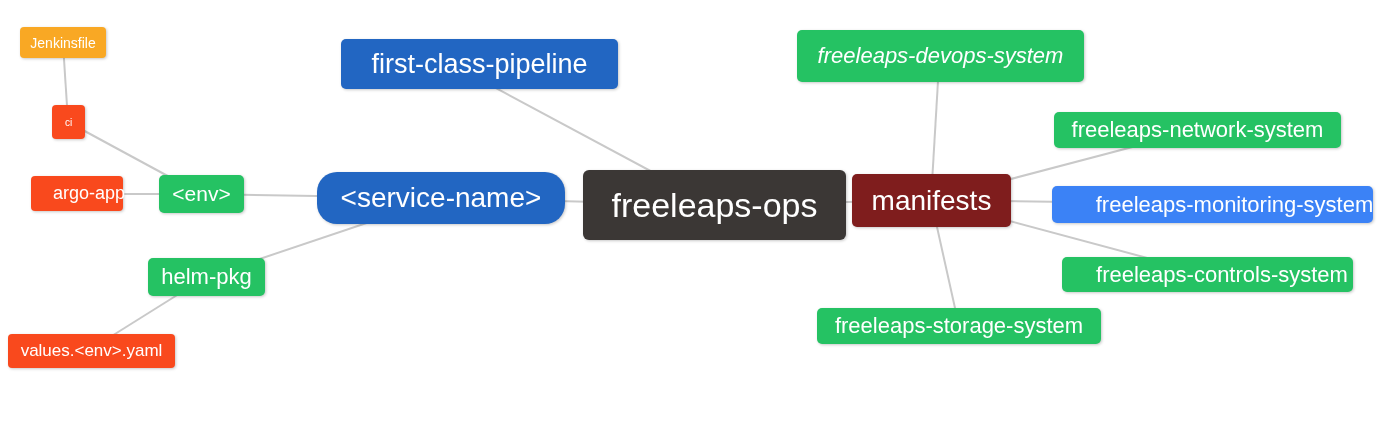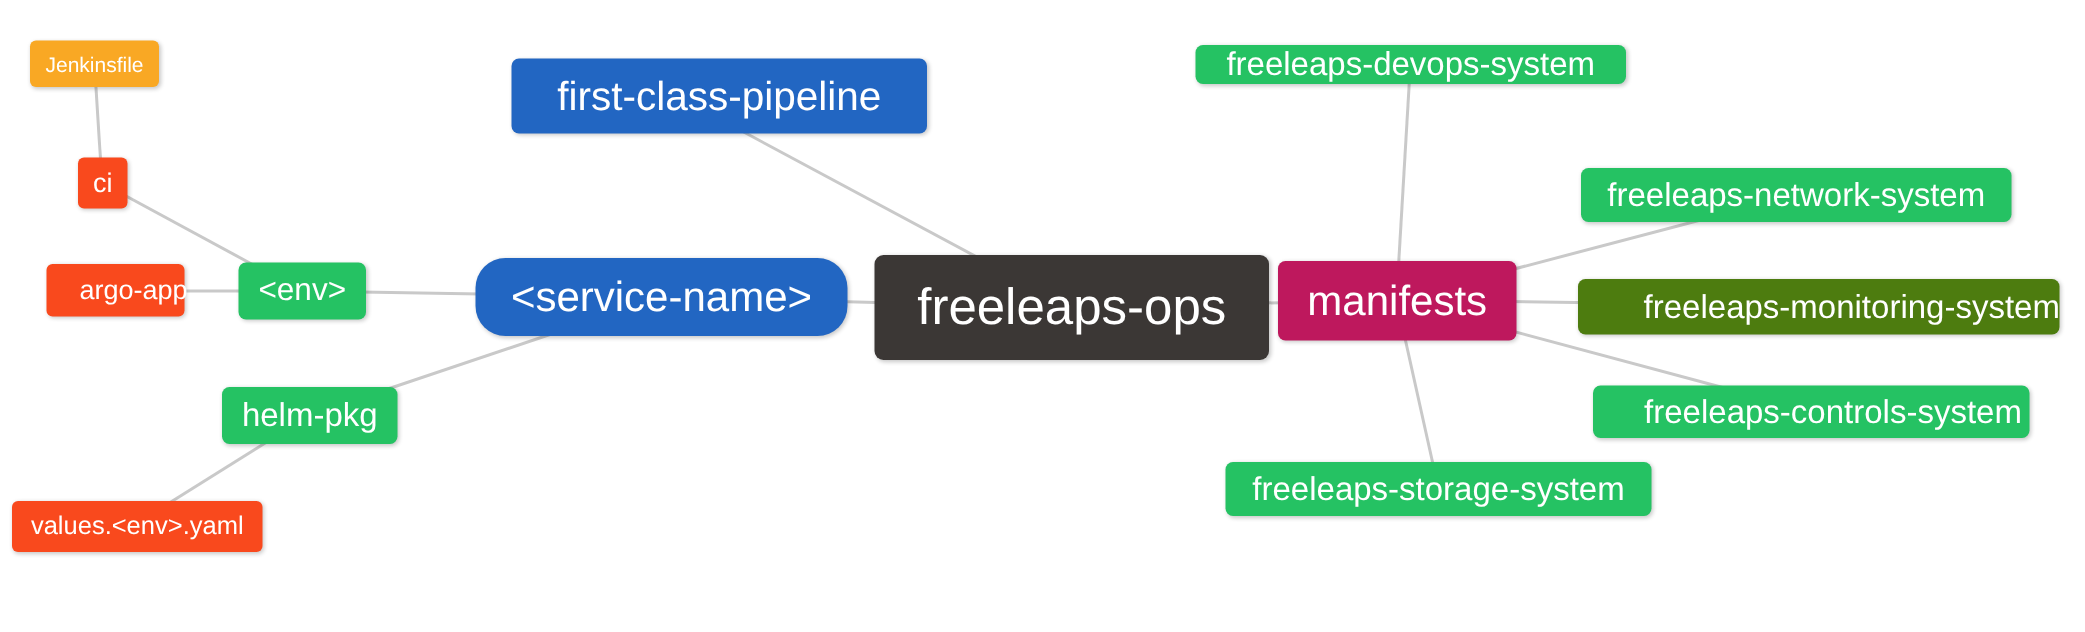--- a/index.html
+++ b/index.html
@@ -17,28 +17,28 @@
     display:flex;align-items:center;justify-content:center;
     color:#fff;
     border-radius:5px;
     box-shadow:1px 1px 3px rgba(0,0,0,.22);
     white-space:nowrap;
     box-sizing:border-box;
     cursor:default;
     z-index:2;
   }
   #n-jenkinsfile        {left:20px;  top:27px;  width:86px;  height:31px; font-size:14px; border-radius:4px;}
-  #n-ci                 {left:52px;  top:105px; width:33px;  height:34px; font-size:18px; border-radius:4px;}
+  #n-ci                 {left:52px;  top:105px; width:33px;  height:34px; font-size:10px; border-radius:4px;}
   #n-argo-app           {left:31px;  top:176px; width:92px;  height:35px; font-size:18px; border-radius:4px;padding-left:24px;}
   #n-env                {left:159px; top:175px; width:85px;  height:38px; font-size:21px;}
   #n-first-class-pipeline{left:313px;top:39px;  width:277px; height:50px; font-size:27px;margin-left:28px;}
   #n-service-name       {left:317px; top:172px; width:248px; height:52px; font-size:28px;border-radius:20px;}
   #n-freeleaps-ops      {left:583px; top:170px; width:263px; height:70px; font-size:34px; border-radius:6px;}
   #n-manifests          {left:852px; top:174px; width:159px; height:53px; font-size:28px;}
-  #n-devops-system      {left:797px; top:30px;  width:287px; height:26px; font-size:22px;}
+  #n-devops-system      {left:797px; top:30px;  width:287px; height:52px; font-size:22px;font-style:italic;}
   #n-network-system     {left:1054px;top:112px; width:287px; height:36px; font-size:22px;}
   #n-monitoring-system  {left:1052px;top:186px; width:321px; height:37px; font-size:22px;}
   #n-controls-system    {left:1062px;top:257px; width:291px; height:35px; font-size:22px;padding-left:29px;}
   #n-storage-system     {left:817px; top:308px; width:284px; height:36px; font-size:22px;}
   #n-helm-pkg           {left:148px; top:258px; width:117px; height:38px; font-size:22px;}
   #n-values-env-yaml    {left:8px;   top:334px; width:167px; height:34px; font-size:17px; border-radius:4px;}
 </style>
 </head>
 <body>
 
@@ -61,22 +61,22 @@
     <line x1="931" y1="200" x2="959" y2="326"></line>
   </svg>
 
   <div class="node" id="n-jenkinsfile" style="background-color: rgb(249, 168, 36);">Jenkinsfile</div>
   <div class="node" id="n-ci" style="background-color: rgb(249, 73, 29);">ci</div>
   <div class="node" id="n-argo-app" style="background-color: rgb(249, 73, 29);">argo-app</div>
   <div class="node" id="n-env" style="background-color: rgb(37, 194, 99);">&lt;env&gt;</div>
   <div class="node" id="n-first-class-pipeline" style="background-color: rgb(34, 102, 194);">first-class-pipeline</div>
   <div class="node" id="n-service-name" style="background-color: rgb(34, 102, 194);">&lt;service-name&gt;</div>
   <div class="node" id="n-freeleaps-ops" style="background-color: rgb(59, 55, 53);">freeleaps-ops</div>
-  <div class="node" id="n-manifests" style="background-color: #be185d;">manifests</div>
+  <div class="node" id="n-manifests" style="background-color: #7f1d1d;">manifests</div>
   <div class="node" id="n-devops-system" style="background-color: rgb(37, 194, 99);">freeleaps-devops-system</div>
   <div class="node" id="n-network-system" style="background-color: rgb(37, 194, 99);">freeleaps-network-system</div>
-  <div class="node" id="n-monitoring-system" style="background-color: #4d7c0f; padding-left: 44px;">freeleaps-monitoring-system</div>
+  <div class="node" id="n-monitoring-system" style="background-color: #3b82f6; padding-left: 44px;">freeleaps-monitoring-system</div>
   <div class="node" id="n-controls-system" style="background-color: rgb(37, 194, 99);">freeleaps-controls-system</div>
   <div class="node" id="n-storage-system" style="background-color: rgb(37, 194, 99);">freeleaps-storage-system</div>
   <div class="node" id="n-helm-pkg" style="background-color: rgb(37, 194, 99);">helm-pkg</div>
   <div class="node" id="n-values-env-yaml" style="background-color: rgb(249, 73, 29);">values.&lt;env&gt;.yaml</div>
 
 </div>
 
 </body></html>

